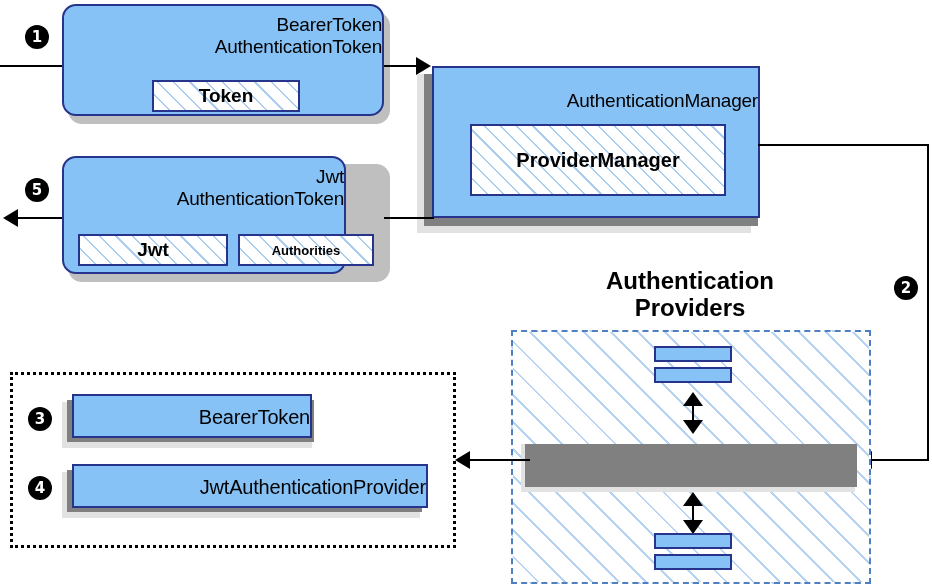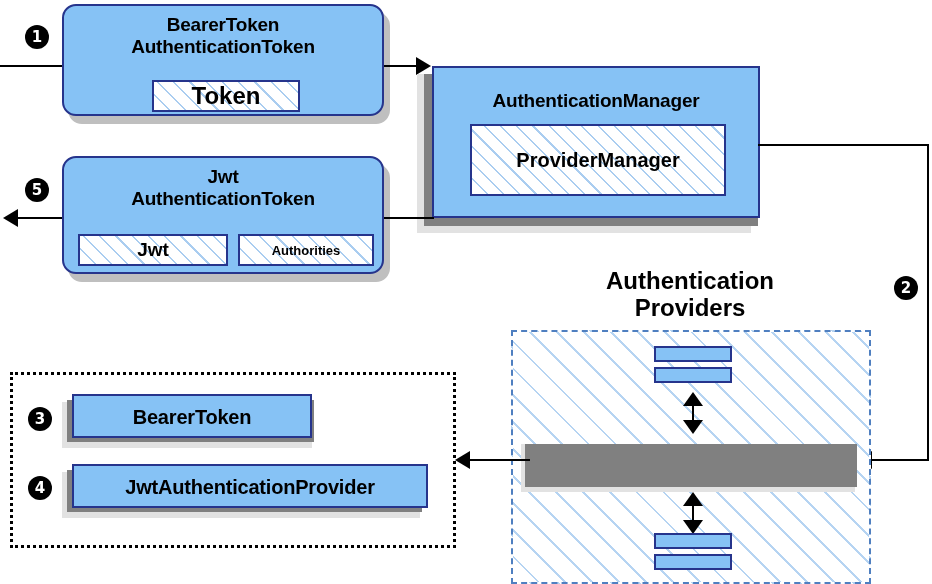--- a/index.html
+++ b/index.html
@@ -44,22 +44,22 @@
   .blue-rect {
     position: absolute;
     background: #86c2f5;
     border: 2px solid #26348c;
     box-sizing: border-box;
   }
 
   .node-title {
     position: absolute;
     left: 0; right: 0;
-    text-align: center;
-    font-weight: bold;
+    text-align: right;
+    font-weight: normal;
     color: #000000;
     line-height: 1.15;
     letter-spacing: -0.2px;
   }
 
   
   .hatch-box {
     position: absolute;
     box-sizing: border-box;
     border: 2px solid #26348c;
@@ -175,21 +175,21 @@
 <div id="canvas">
 
   <div class="hline" style="left:0px; top:65px; width:110px;"></div>
   <div class="badge" style="left:25px; top:25px;">1</div>
 
   <div class="shadow-soft" style="left:68px; top:12px; width:322px; height:112px;"></div>
   <div class="blue-round" style="left:62px; top:4px; width:322px; height:112px;">
     <div class="node-title" style="top:8px; font-size:19px;">BearerToken</div>
     <div class="node-title" style="top:30px; font-size:19px;">AuthenticationToken</div>
     <div class="hatch-box" style="left:88px; top:74px; width:148px; height:32px;">
-      <div class="hatch-label" style="font-size:24px;">Token</div>
+      <div class="hatch-label" style="font-size:19px;">Token</div>
     </div>
   </div>
 
   <div class="hline" style="left:384px; top:65px; width:34px;"></div>
   <div class="arrow-right" style="left:416px; top:57px;"></div>
 
   <div class="shadow-light" style="left:417px; top:74px; width:334px; height:159px;"></div>
   <div class="shadow-hard" style="left:424px; top:74px; width:334px; height:152px;"></div>
   <div class="blue-rect" style="left:432px; top:66px; width:328px; height:152px;">
     <div class="node-title" style="top:22px; font-size:19px;">AuthenticationManager</div>
@@ -202,21 +202,21 @@
   <div class="vline" style="left:927px; top:144px; height:316px;"></div>
   <div class="hline" style="left:872px; top:459px; width:57px;"></div>
   <div class="arrow-left" style="left:857px; top:451px;"></div>
   <div class="badge" style="left:894px; top:276px;">2</div>
 
   <div class="badge" style="left:25px; top:178px;">5</div>
   <div class="hline" style="left:18px; top:217px; width:66px;"></div>
   <div class="arrow-left" style="left:3px; top:209px;"></div>
 
   <div class="shadow-soft" style="left:68px; top:164px; width:322px; height:118px;"></div>
-  <div class="blue-round" style="left:62px; top:156px; width:322px; height:118px;padding-left:40px;">
+  <div class="blue-round" style="left:62px; top:156px; width:284px; height:118px;padding-left:40px;">
     <div class="node-title" style="top:8px; font-size:19px;">Jwt</div>
     <div class="node-title" style="top:30px; font-size:19px;">AuthenticationToken</div>
     <div class="hatch-box" style="left:14px; top:76px; width:150px; height:32px;">
       <div class="hatch-label" style="font-size:19px;">Jwt</div>
     </div>
     <div class="hatch-box" style="left:174px; top:76px; width:136px; height:32px;">
       <div class="hatch-label" style="font-size:13px;">Authorities</div>
     </div>
   </div>
 

